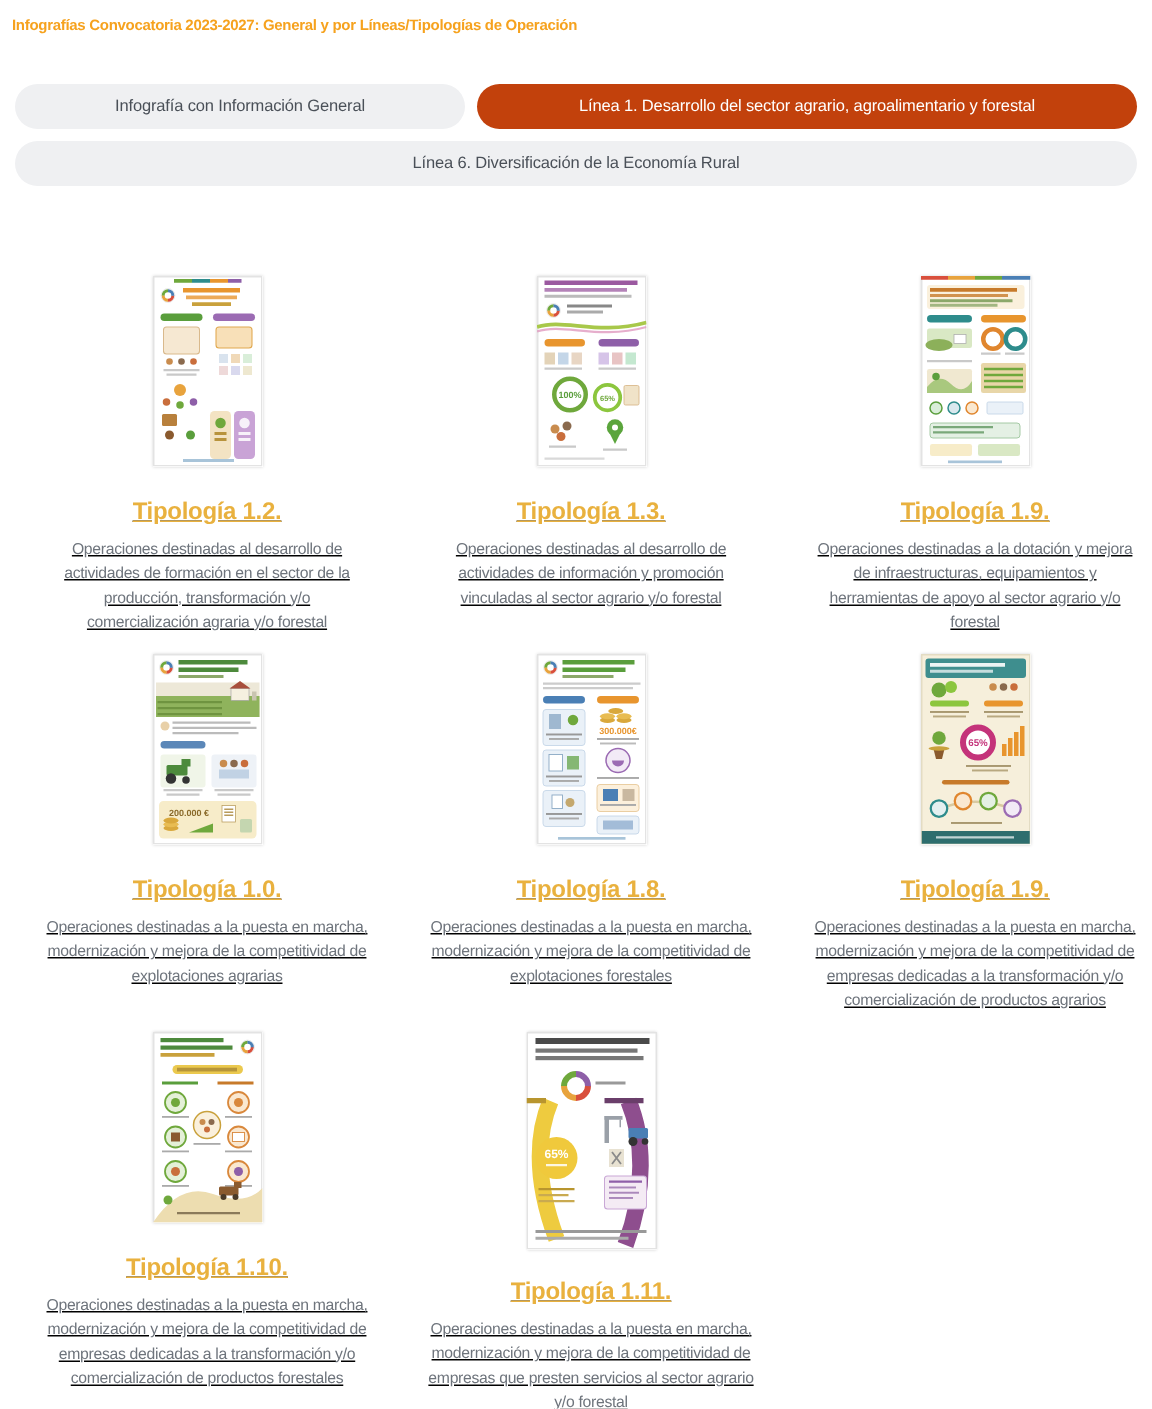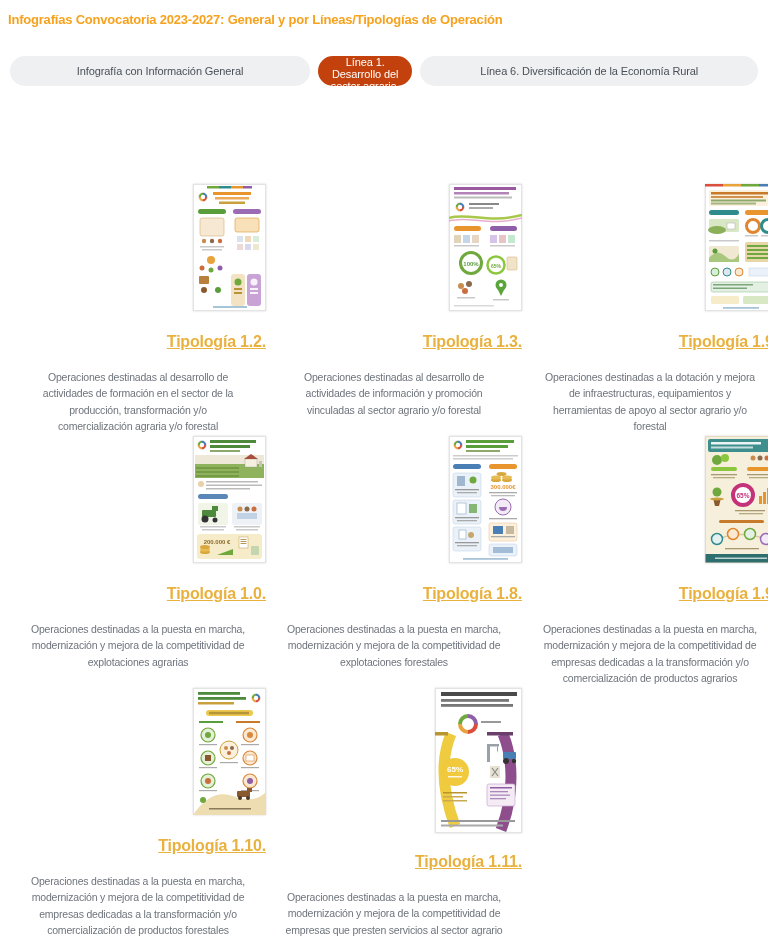--- a/index.html
+++ b/index.html
@@ -1,42 +1,42 @@
 <!DOCTYPE html>
 <html><head>
 <meta charset="utf-8">
 <style>
   * { margin:0; padding:0; box-sizing:border-box; }
   html,body { width:768px; height:939px; background:#ffffff;
     font-family:"Liberation Sans", sans-serif; overflow:hidden; }
   .page { position:relative; width:768px; height:939px; }
 
   .page-title { position:absolute; left:8px; top:12px; width:752px;
-    font-size:13px; font-weight:bold; color:#F6A21E; letter-spacing:-0.2px; }
+    font-size:10px; font-weight:bold; color:#F6A21E; letter-spacing:-0.2px; }
 
   .tabs { position:absolute; left:10px; top:56px; width:748px;
-    display:flex; flex-direction:row; gap:8px; }
+    display:flex; flex-direction:column; gap:8px; }
   .tab-row { display:flex; gap:8px; }
   .tab { border:none; height:30px; border-radius:15px; background:#EFF0F2;
     color:#4A5058; font-family:inherit; font-size:11px; cursor:pointer;
     letter-spacing:-0.1px; padding:0 10px; }
   .tab.t-first { width:300px; flex:none; }
   .tab.t-active { flex:1; background:#c2410c; color:#ffffff; }
   .tab.t-full { width:100%; }
 
   .grid { position:absolute; left:10px; top:180px; width:768px;
     display:grid; grid-template-columns:256px 256px 256px;
     grid-auto-rows:252px; }
-  .card { display:flex; flex-direction:column; align-items:flex-end; text-align:center; }
+  .card { display:flex; flex-direction:column; align-items:center; text-align:center;text-decoration:underline; }
   .thumb { display:block; margin-top:4px; cursor:pointer; line-height:0; }
   .thumb svg { display:block; box-shadow:0 0 2px rgba(0,0,0,0.18); }
   .card-title { margin-top:22px; font-size:16px; font-weight:bold;
     color:#E9B13E; text-decoration:underline; cursor:pointer; letter-spacing:-0.2px; }
   .card-m11 .card-title { margin-top:20px; }
-  .card-desc { margin-top:18px; width:256px; font-size:10.5px; line-height:1.55;
+  .card-desc { margin-top:7px; width:256px; font-size:10.5px; line-height:1.55;
     color:#6E747C; letter-spacing:-0.2px; white-space:pre-line; }
   svg text { font-family:"Liberation Sans", sans-serif; }
 </style>
 </head>
 <body>
 
 <svg width="0" height="0" style="position:absolute" aria-hidden="true">
   <defs>
     <g id="rlogo">
       <circle r="4.6" fill="#ffffff" stroke="#E0E0E0" stroke-width="0.5"></circle>

